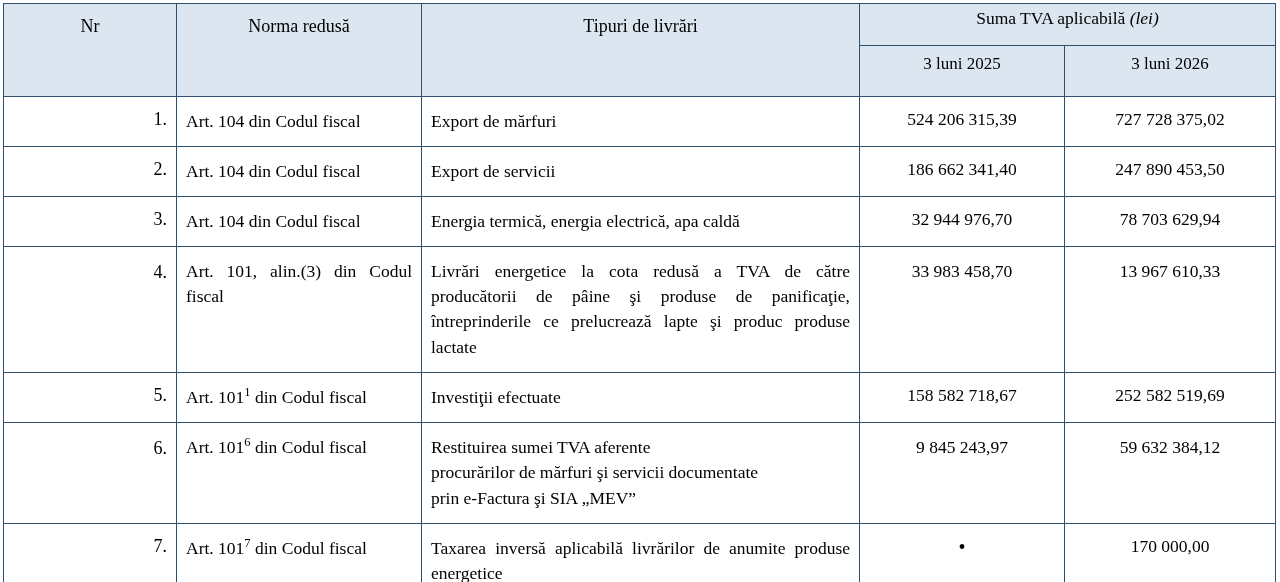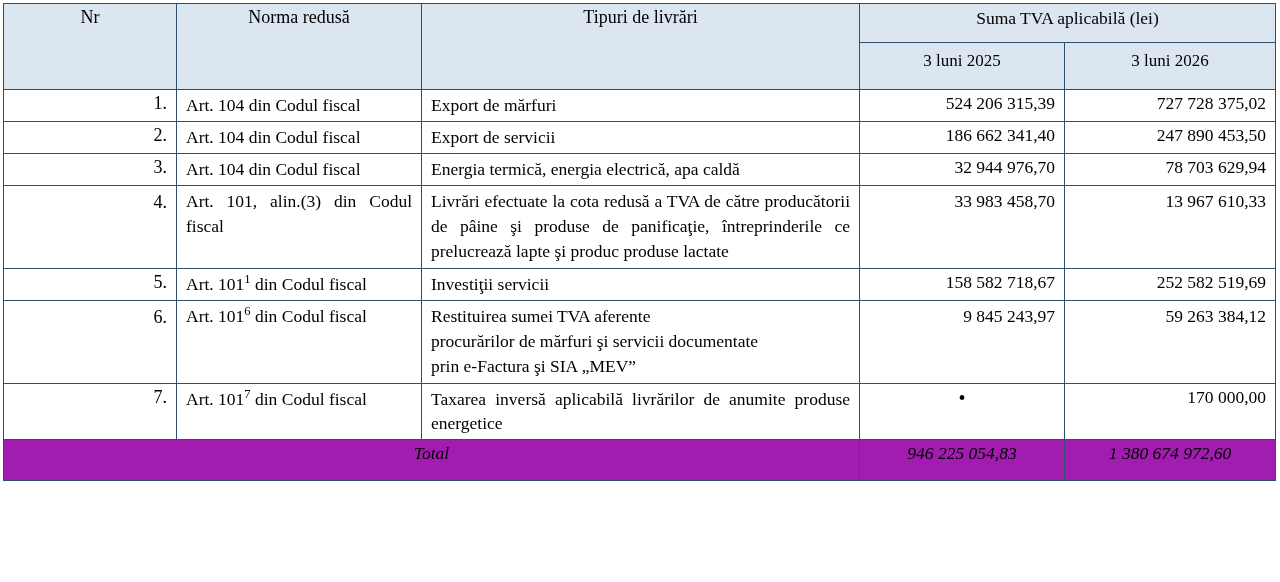--- a/index.html
+++ b/index.html
@@ -21,21 +21,21 @@
   }
   table.vat-table {
     border-collapse: collapse;
     table-layout: fixed;
     width: 1272px;
     margin: 3px 0 0 3px;
     font-size: 17.5px;
   }
   table.vat-table td, table.vat-table th {
     border: 1px solid #2f4f6f;
-    padding: 3px 9px;
+    padding: 12px 9px;
     vertical-align: top;
     font-weight: normal;
   }
   
   col.c-nr      { width: 173px; }
   col.c-norma   { width: 245px; }
   col.c-tip     { width: 438px; }
   col.c-s1      { width: 205px; }
   col.c-s2      { width: 211px; }
 
@@ -54,20 +54,21 @@
     font-size: 17.5px;
     padding: 4px 6px;
   }
   thead th.head-sub {
     height: 30px;
     font-size: 17px;
     padding: 8px 6px;
     margin-top: 24px;
   }
   thead th .lei {
+    font-style: italic;
   }
 
   tbody td {
     background: #ffffff;
   }
   td.nr {
     text-align: right;
     padding-right: 14px;
     font-size: 18px;
     white-space: nowrap;
@@ -82,21 +83,21 @@
     text-align-last: left;
   }
   td.tip {
     text-align: justify;
     line-height: 1.42;
   }
   td.tip.plain {
     text-align: left;
   }
   td.sum {
-    text-align: right;
+    text-align: center;
     vertical-align: middle;
     white-space: nowrap;
   }
   td.dot {
     text-align: center;
     vertical-align: middle;
     font-size: 20px;
   }
   tfoot td {
     background: #a21caf;
@@ -159,41 +160,41 @@
       <tr>
         <td class="nr">3.</td>
         <td class="norma plain">Art. 104 din Codul fiscal</td>
         <td class="tip plain">Energia termică, energia electrică, apa caldă</td>
         <td class="sum">32 944 976,70</td>
         <td class="sum">78 703 629,94</td>
       </tr>
       <tr class="row-tall">
         <td class="nr">4.</td>
         <td class="norma">Art. 101, alin.(3) din Codul fiscal</td>
-        <td class="tip">Livrări efectuate la cota redusă a TVA de către producătorii de pâine şi produse de panificaţie, întreprinderile ce prelucrează lapte şi produc produse lactate</td>
+        <td class="tip">Livrări energetice la cota redusă a TVA de către producătorii de pâine şi produse de panificaţie, întreprinderile ce prelucrează lapte şi produc produse lactate</td>
         <td class="sum">33 983 458,70</td>
         <td class="sum">13 967 610,33</td>
       </tr>
       <tr>
         <td class="nr">5.</td>
         <td class="norma plain"><span>Art. 101</span><sup>1</sup><span> din Codul fiscal</span></td>
-        <td class="tip plain">Investiţii servicii</td>
+        <td class="tip plain">Investiţii efectuate</td>
         <td class="sum">158 582 718,67</td>
         <td class="sum">252 582 519,69</td>
       </tr>
       <tr class="row-tall">
         <td class="nr">6.</td>
         <td class="norma plain"><span>Art. 101</span><sup>6</sup><span> din Codul fiscal</span></td>
         <td class="tip plain">
           <div>Restituirea sumei TVA aferente</div>
           <div>procurărilor de mărfuri şi servicii documentate</div>
           <div>prin e-Factura şi SIA „MEV”</div>
         </td>
         <td class="sum">9 845 243,97</td>
-        <td class="sum">59 263 384,12</td>
+        <td class="sum">59 632 384,12</td>
       </tr>
       <tr>
         <td class="nr">7.</td>
         <td class="norma plain"><span>Art. 101</span><sup>7</sup><span> din Codul fiscal</span></td>
         <td class="tip">Taxarea inversă aplicabilă livrărilor de anumite produse energetice</td>
         <td class="dot">•</td>
         <td class="sum">170 000,00</td>
       </tr>
     </tbody>
     <tfoot>

